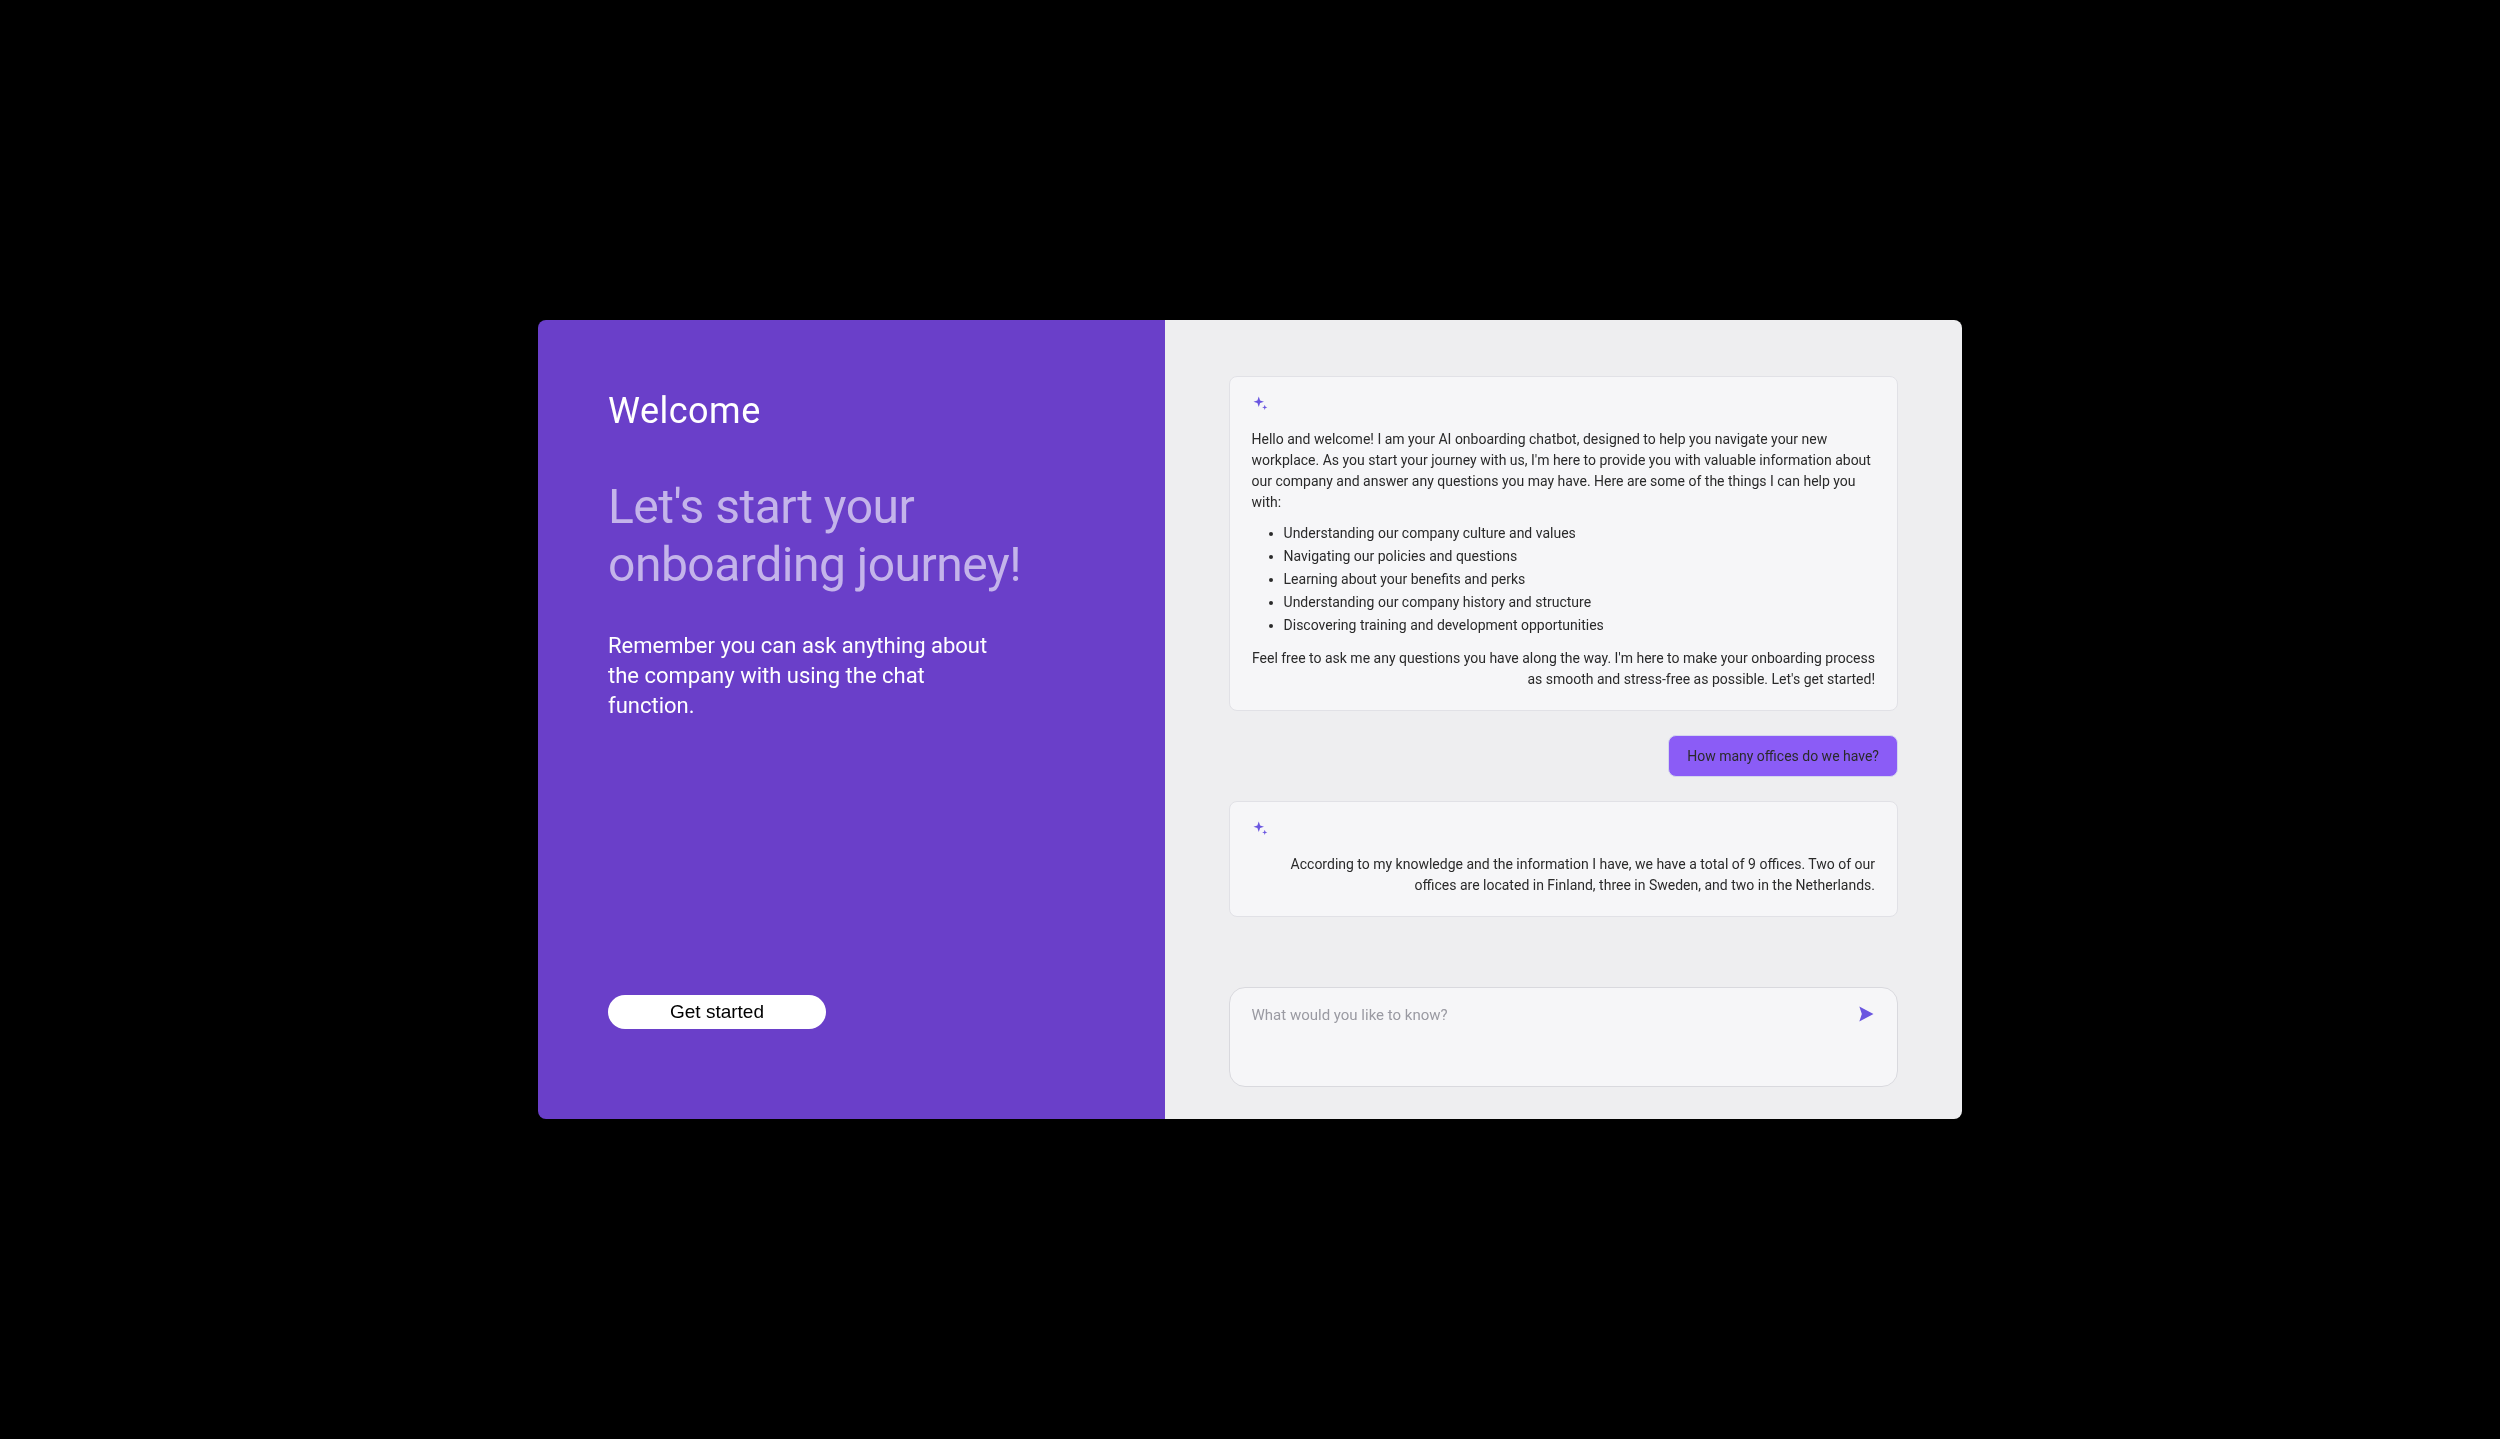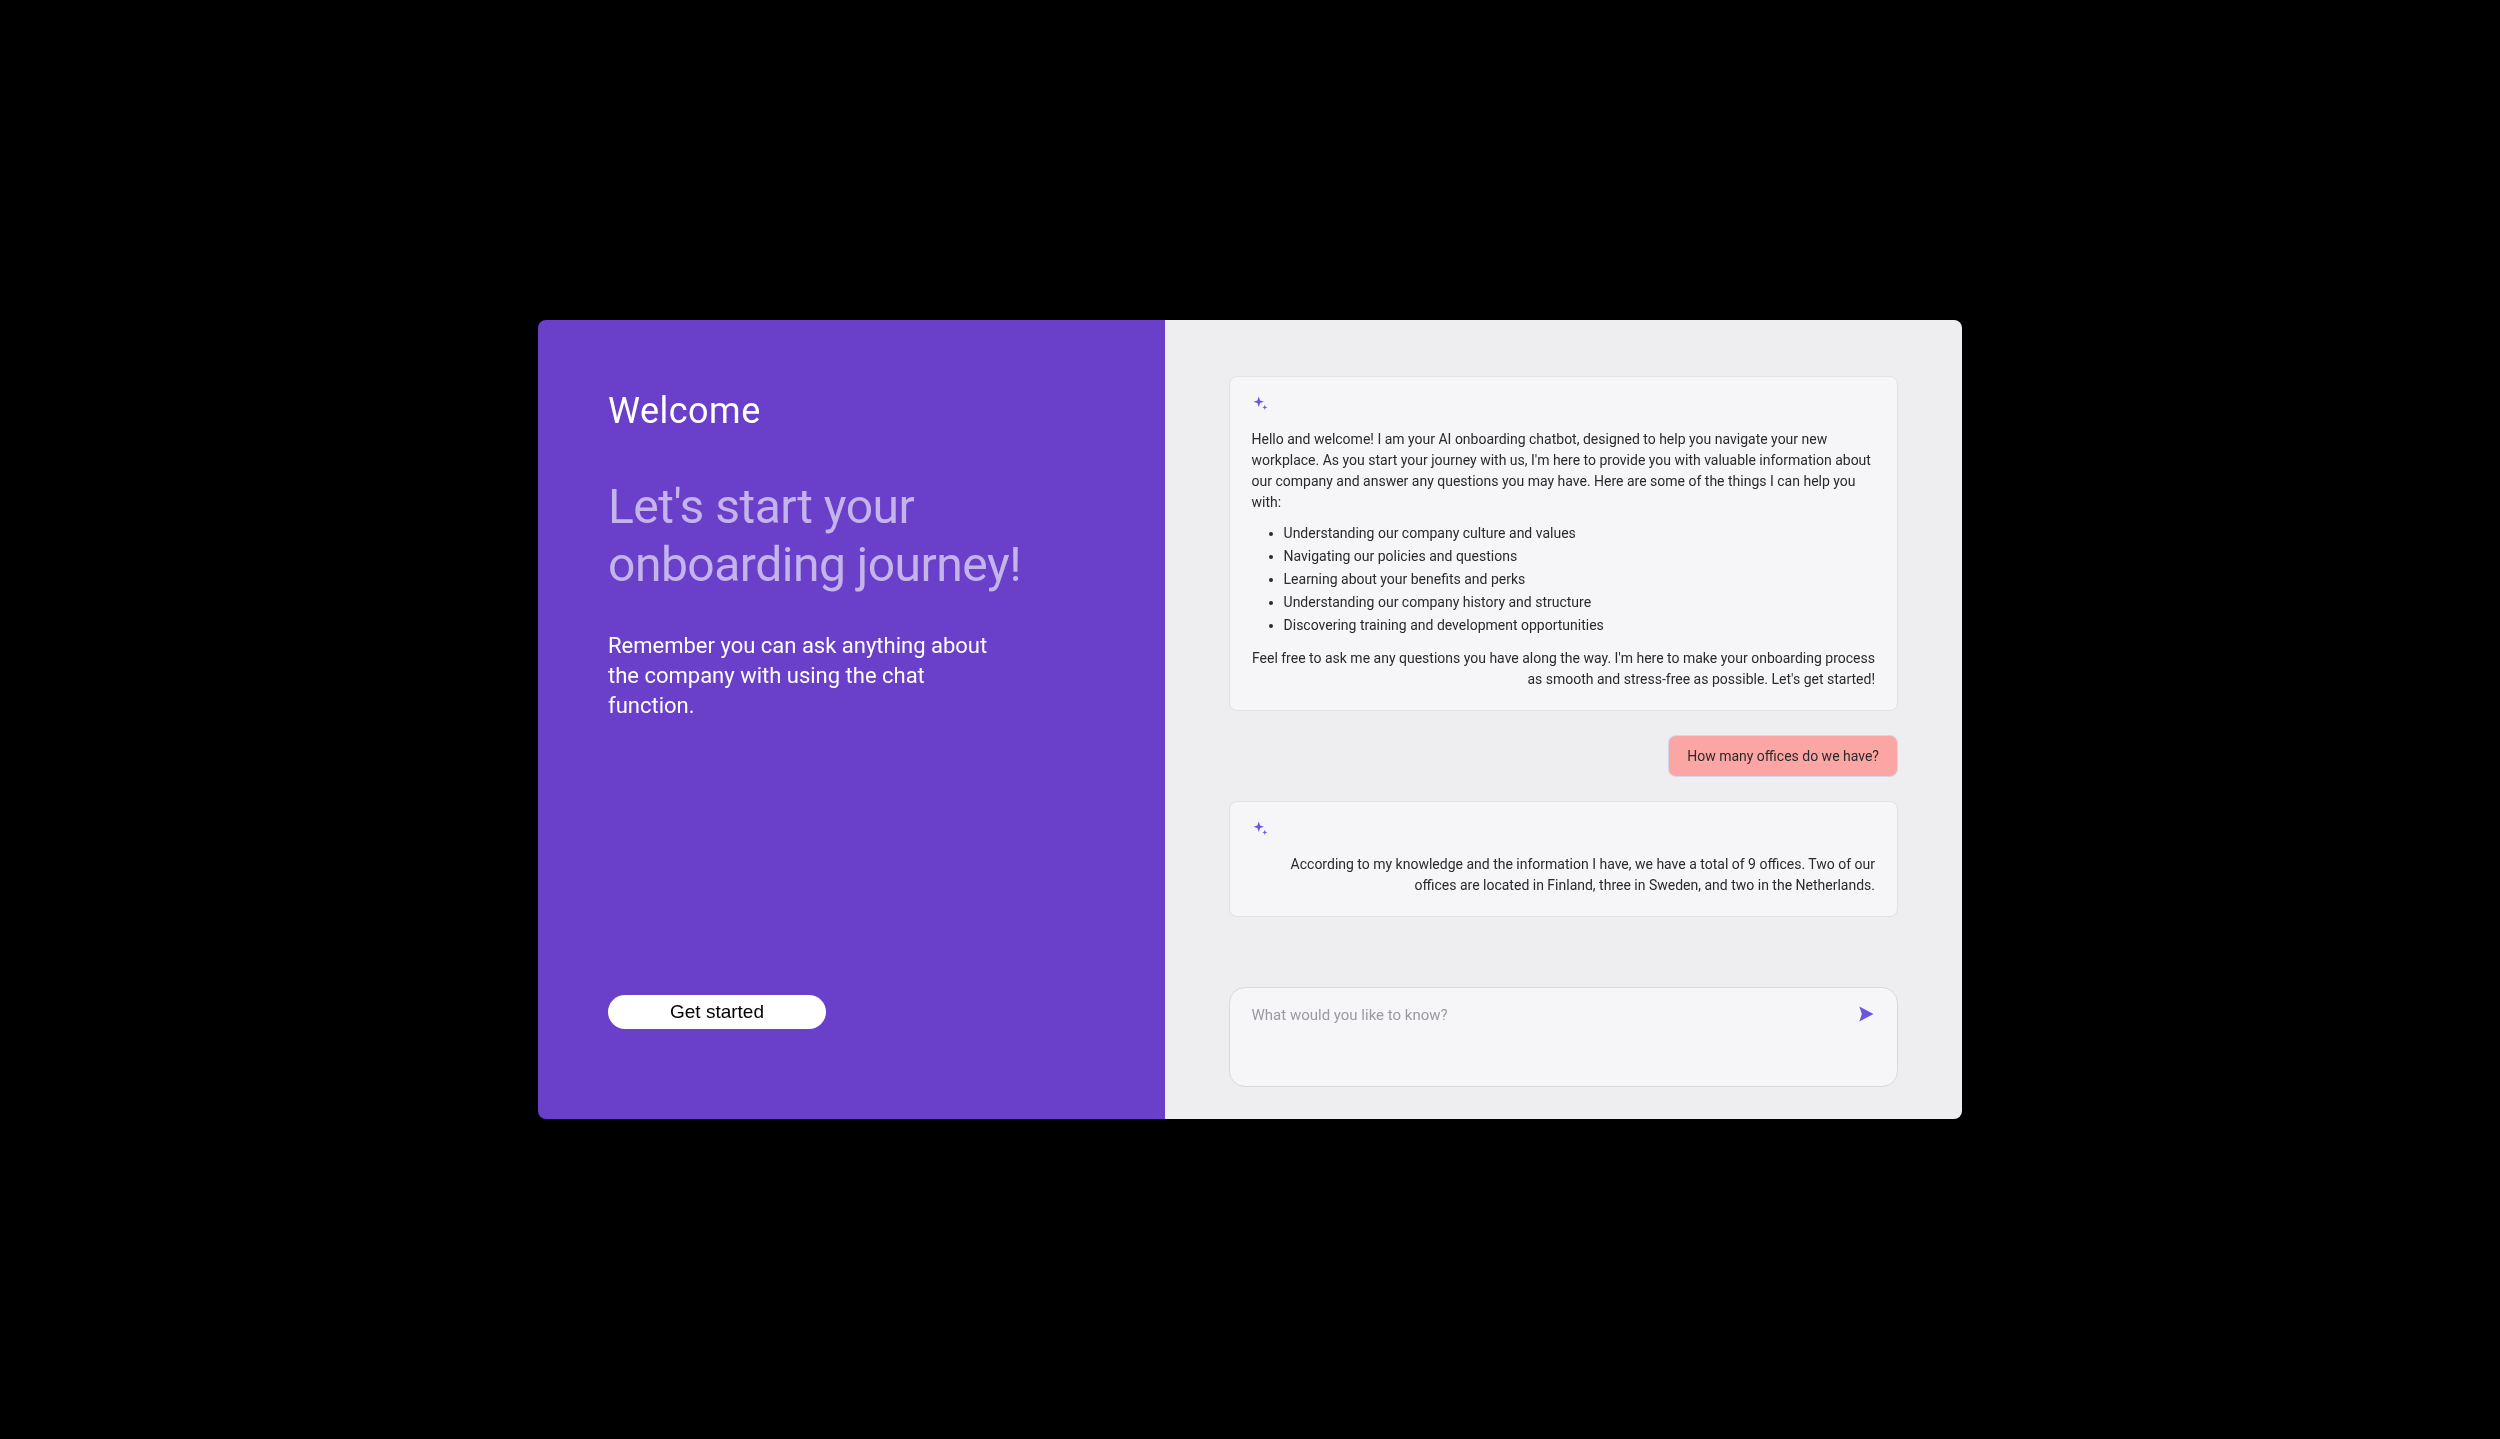--- a/index.html
+++ b/index.html
@@ -144,21 +144,21 @@
     }
     
     .user-row {
       display: flex;
       justify-content: flex-end;
       margin-bottom: 24px;
       padding-right: 0px;
     }
     
     .user-message {
-      background: #fca5a5;
+      background: #8b5cf6;
       border: 1px solid #d4d6ee;
       border-radius: 8px;
       padding: 12px 18px;
       font-size: 14px;
       color: #2a2a2a;
       text-align: center;
     }
     
     
     .input-area {

